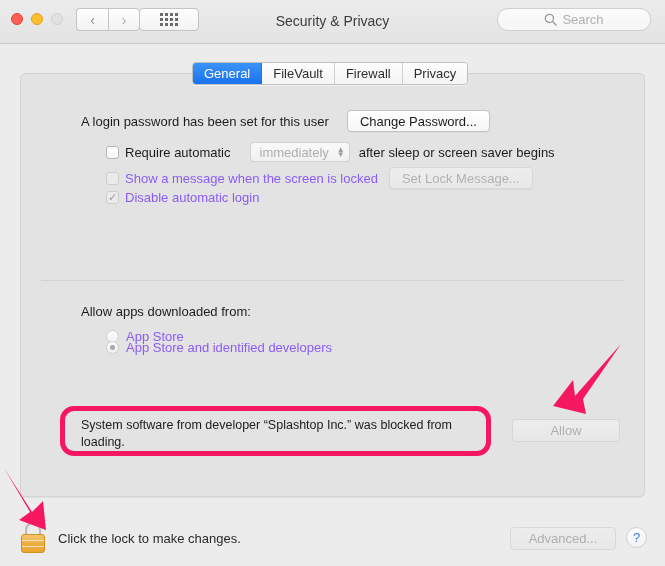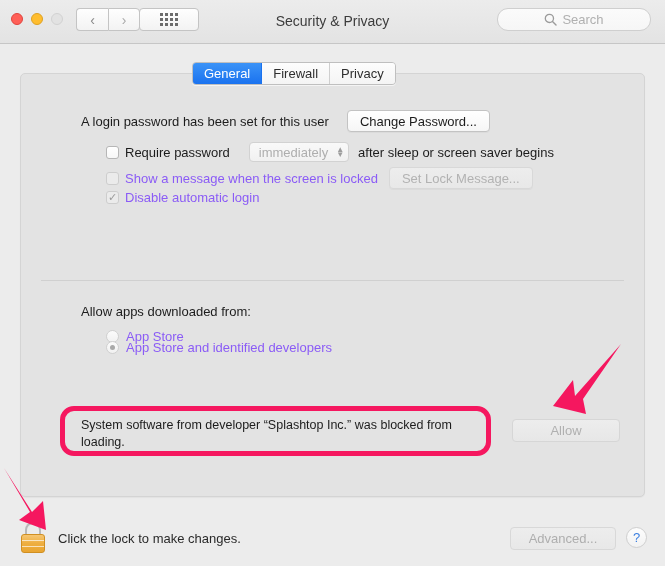--- a/index.html
+++ b/index.html
@@ -383,35 +383,38 @@
   </div>
 </div>
 
 <div class="panel"></div>
 
 <div class="tabbar">
   <div class="tab active">
       <span>General</span>
     </div>
   <div class="tab">
+      <span>FileVault</span>
+    </div>
+  <div class="tab">
       <span>Firewall</span>
     </div>
   <div class="tab">
       <span>Privacy</span>
     </div>
 </div>
 
 <div class="row" style="left:81px; top:110px;">
   <span class="lbl">A login password has been set for this user</span>
   <span class="btn" style="margin-left:18px;">Change Password...</span>
 </div>
 
 <div class="row" style="left:106px; top:142px;">
   <span class="cbox"></span>
-  <span class="lbl">Require password</span>
+  <span class="lbl">Require automatic</span>
   <span class="popup" style="margin-left:19px;">
     <span>immediately</span>
     <span class="arrows">
         <span>▲</span>
         <span>▼</span>
       </span>
   </span>
   <span class="lbl" style="margin-left:9px;">after sleep or screen saver begins</span>
 </div>
 

